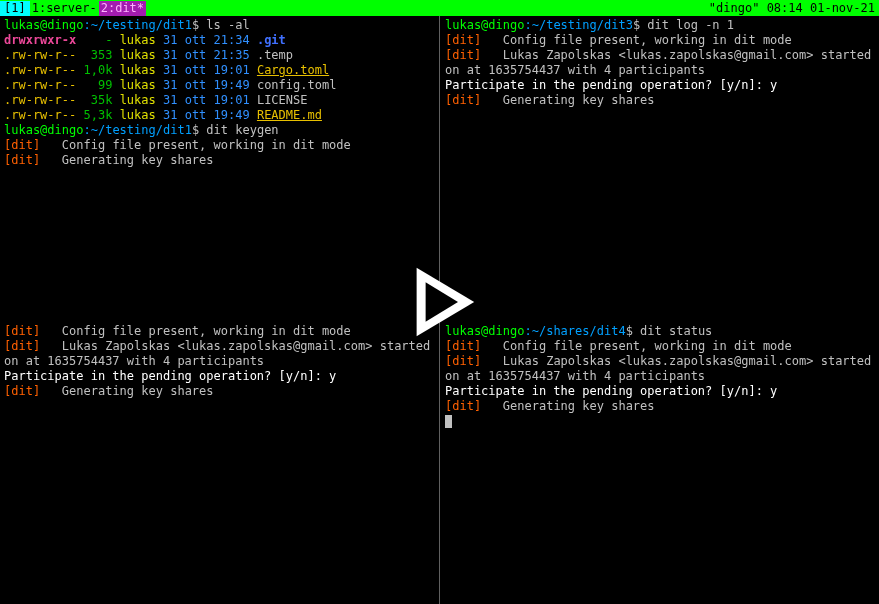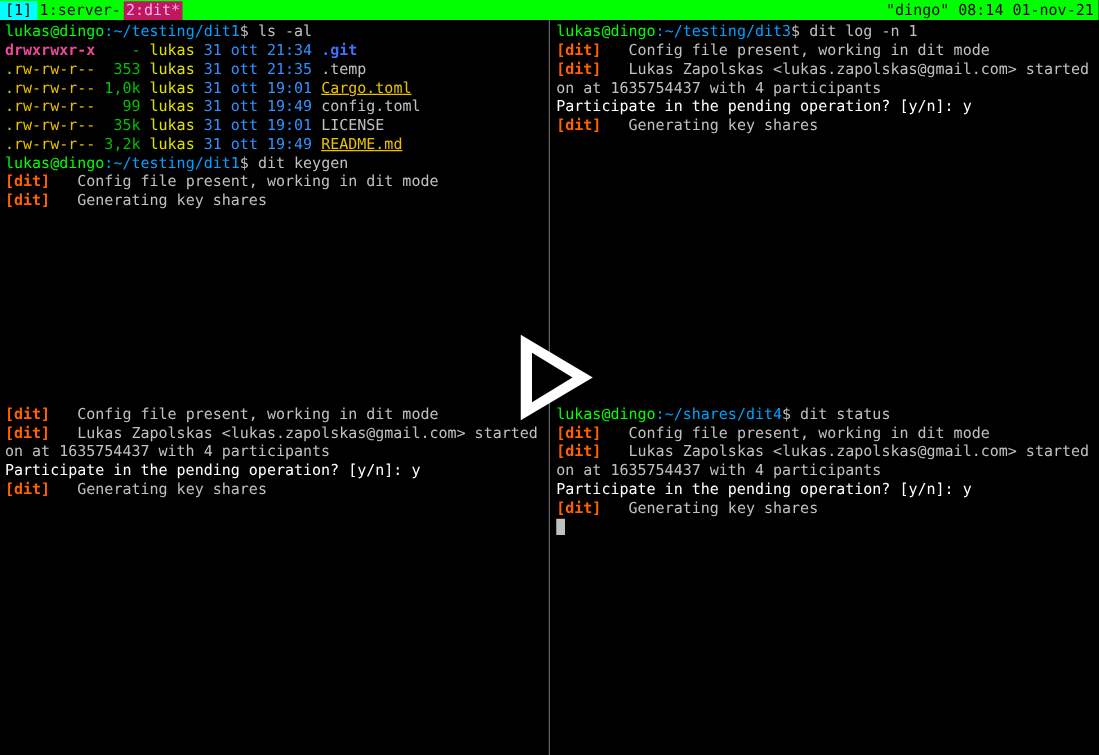--- a/index.html
+++ b/index.html
@@ -24,21 +24,21 @@
   }
   .sb-left { display: flex; align-items: center; }
   .sb-session {
     background: #00ffff;
     padding: 0 4px;
   }
   .sb-window {
     padding: 0 2px;
   }
   .sb-window.active {
-    background: #be185d;
+    background: #a21caf;
     color: #ffb0ff;
   }
   .sb-right {
     position: absolute;
     right: 4px;
     color: #000;
   }
   .panes {
     position: absolute;
     top: 16px; left: 0;
@@ -75,21 +75,21 @@
   .prompt-dollar { color: #c0c0c0; }
   .cmd { color: #c0c0c0; }
   .dir { color: #ec4899; font-weight: bold; }
   .perm-file { color: #e8c000; }
   .size { color: #00c000; }
   .owner { color: #e0e000; }
   .date { color: #3090ff; }
   .fname { color: #c0c0c0; }
   .fname-dir { color: #4070ff; font-weight: bold; }
   .fname-link { color: #e8c000; text-decoration: underline; }
-  .dit-tag { color: #ff6000; font-weight: bold; }
+  .dit-tag { color: #ff6000; }
   .white { color: #ffffff; }
   .line { white-space: pre; }
   .cursor {
     display: inline-block;
     width: 7px; height: 13px;
     background: #c0c0c0;
     vertical-align: text-bottom;
   }
   .play-overlay {
     position: absolute;
@@ -116,21 +116,21 @@
 <div class="panes">
 
   <div class="pane" style="grid-column:1;grid-row:1">
     <div class="line"><span class="prompt-user">lukas@dingo</span><span class="prompt-path">:</span><span class="prompt-path">~/testing/dit1</span><span class="prompt-dollar">$ </span><span class="cmd">ls -al</span></div>
     <div id="ls-rows">
         <div class="line"><span class="dir">drwxrwxr-x</span> <span class="size">   -</span> <span class="owner">lukas</span> <span class="date">31 ott 21:34</span> <span class="fname-dir">.git</span></div>
         <div class="line"><span class="perm-file">.rw-rw-r--</span> <span class="size"> 353</span> <span class="owner">lukas</span> <span class="date">31 ott 21:35</span> <span class="fname">.temp</span></div>
         <div class="line"><span class="perm-file">.rw-rw-r--</span> <span class="size">1,0k</span> <span class="owner">lukas</span> <span class="date">31 ott 19:01</span> <span class="fname-link">Cargo.toml</span></div>
         <div class="line"><span class="perm-file">.rw-rw-r--</span> <span class="size">  99</span> <span class="owner">lukas</span> <span class="date">31 ott 19:49</span> <span class="fname">config.toml</span></div>
         <div class="line"><span class="perm-file">.rw-rw-r--</span> <span class="size"> 35k</span> <span class="owner">lukas</span> <span class="date">31 ott 19:01</span> <span class="fname">LICENSE</span></div>
-        <div class="line"><span class="perm-file">.rw-rw-r--</span> <span class="size">3,2k</span> <span class="owner">lukas</span> <span class="date">31 ott 19:49</span> <span class="fname-link">README.md</span></div>
+        <div class="line"><span class="perm-file">.rw-rw-r--</span> <span class="size">5,3k</span> <span class="owner">lukas</span> <span class="date">31 ott 19:49</span> <span class="fname-link">README.md</span></div>
       </div>
     <div class="line"><span class="prompt-user">lukas@dingo</span><span class="prompt-path">:</span><span class="prompt-path">~/testing/dit1</span><span class="prompt-dollar">$ </span><span class="cmd">dit keygen</span></div>
     <div class="line"><span class="dit-tag">[dit]</span>   <span>Config file present, working in dit mode</span></div>
     <div class="line"><span class="dit-tag">[dit]</span>   <span>Generating key shares</span></div>
   </div>
 
   <div class="vdiv"></div>
 
   <div class="pane" style="grid-column:3;grid-row:1">
     <div class="line"><span class="prompt-user">lukas@dingo</span><span class="prompt-path">:</span><span class="prompt-path">~/testing/dit3</span><span class="prompt-dollar">$ </span><span class="cmd">dit log -n 1</span></div>

